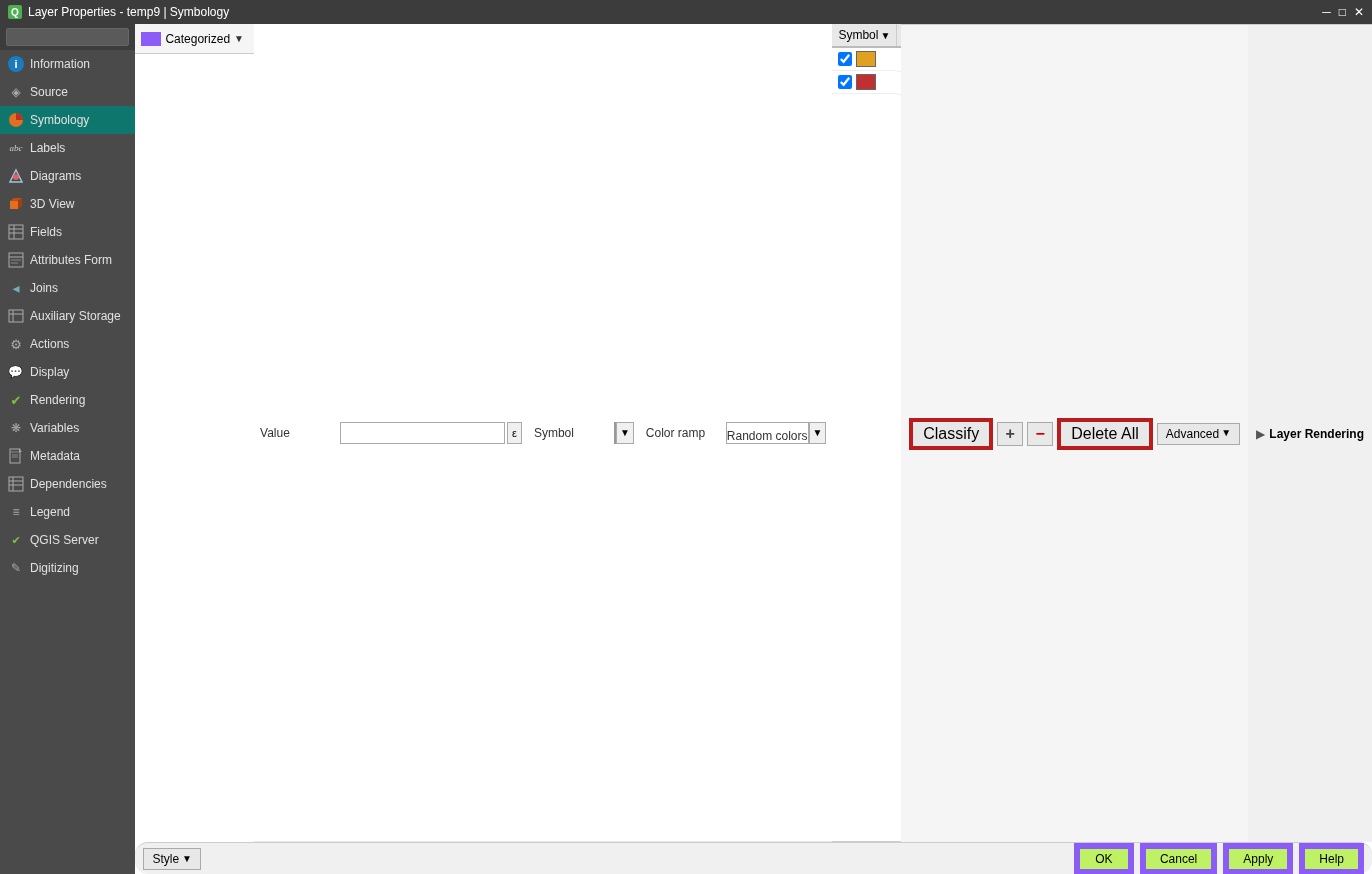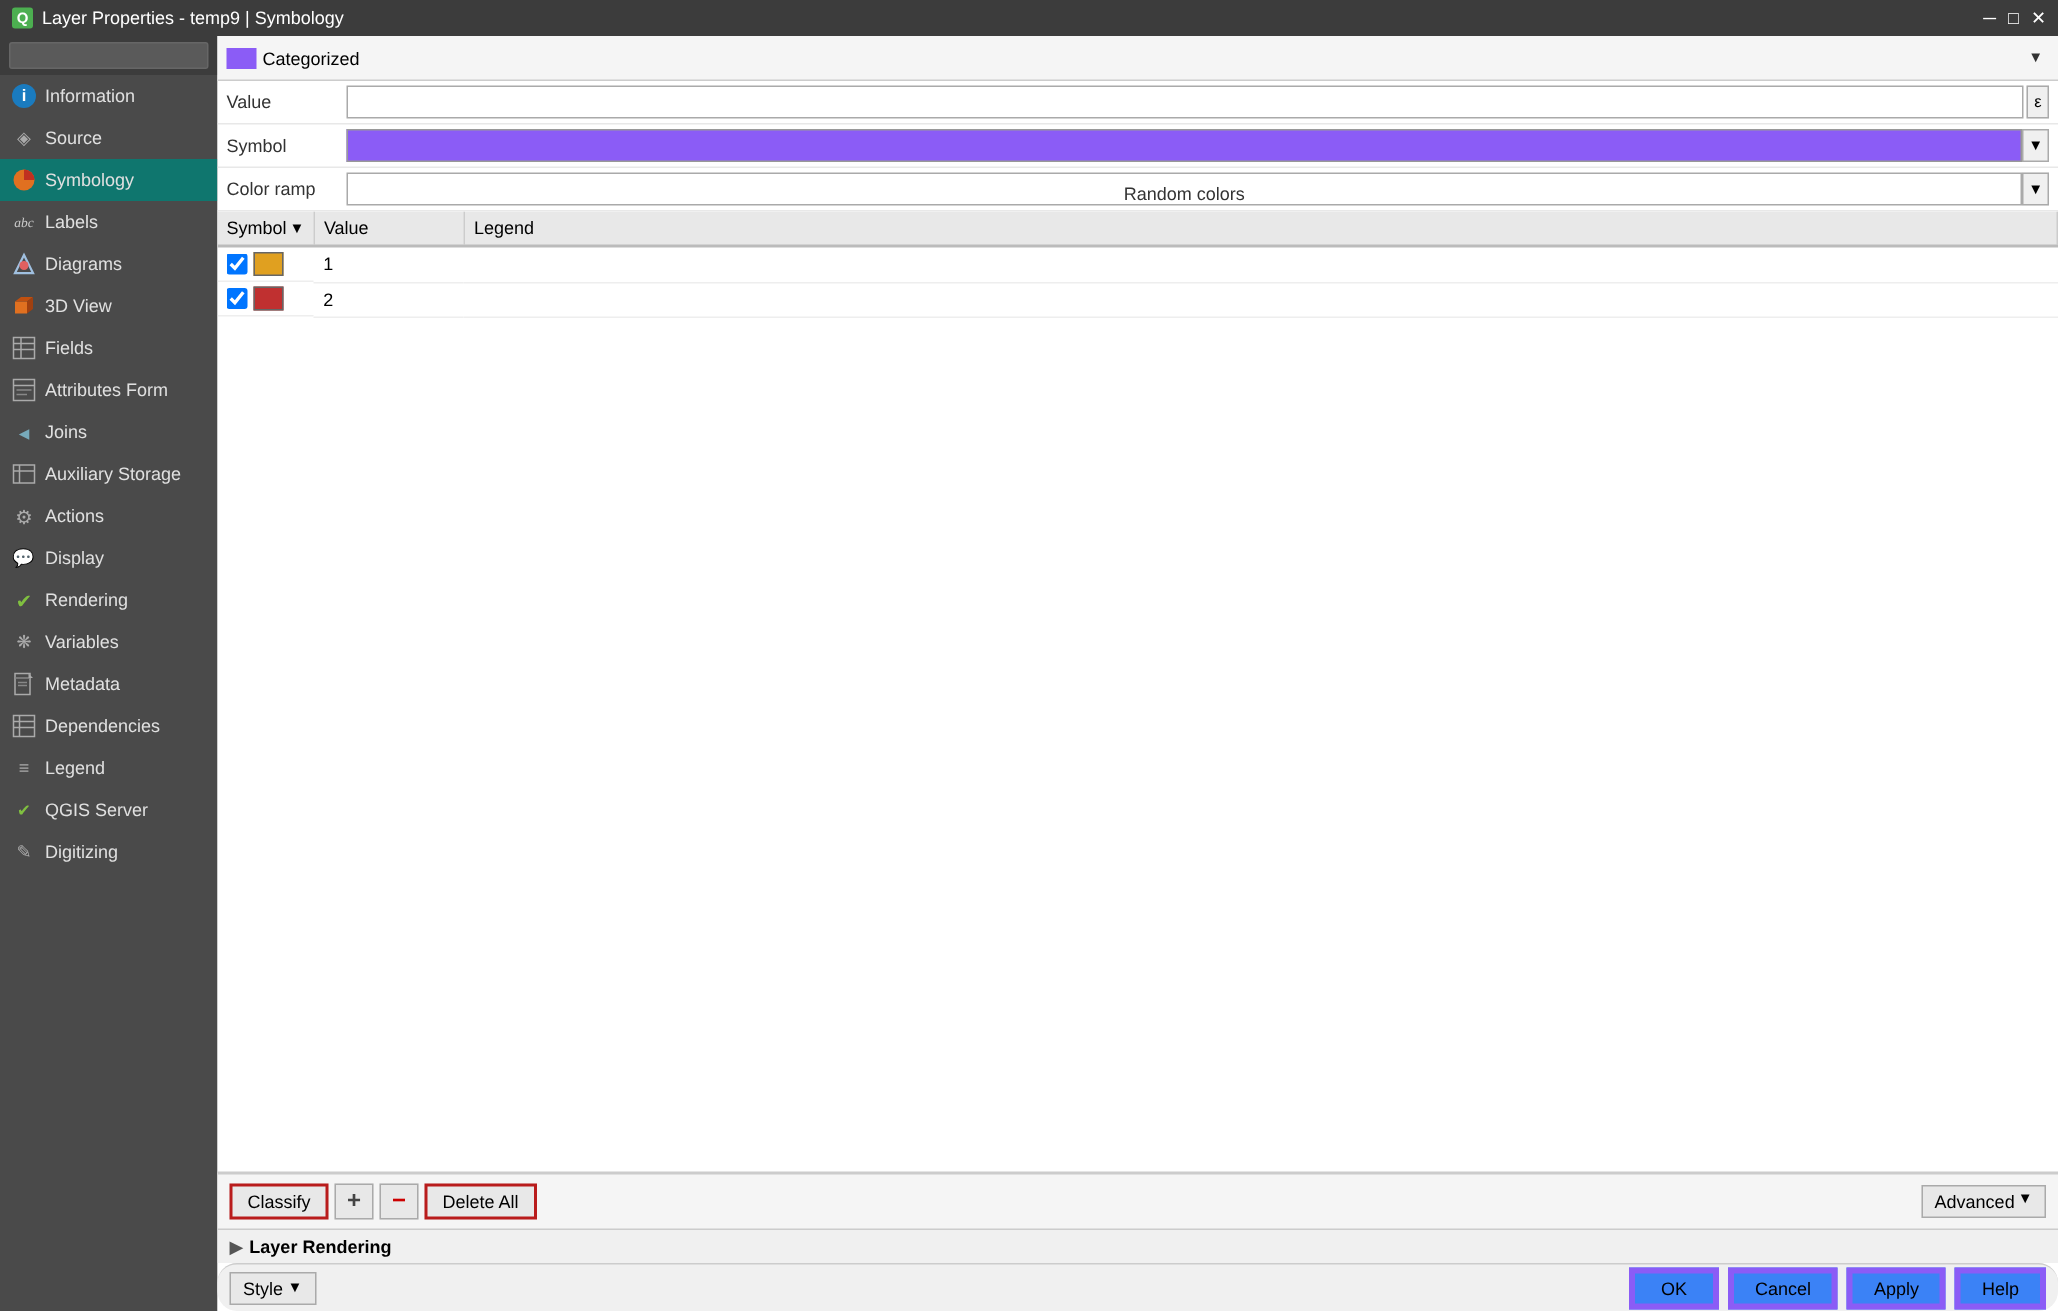--- a/index.html
+++ b/index.html
@@ -16,21 +16,21 @@
     .sidebar { width: 145px; background: #4a4a4a; color: #e0e0e0; display: flex; flex-direction: column; overflow-y: auto; }
     .sidebar-search { padding: 4px 6px; background: #3c3c3c; }
     .sidebar-search input { width: 100%; background: #5a5a5a; border: 1px solid #666; color: #e0e0e0; padding: 2px 4px; font-size: 11px; border-radius: 2px; }
     .sidebar-item { display: flex; align-items: center; gap: 6px; padding: 6px 8px; cursor: pointer; font-size: 12px; }
     .sidebar-item.active { background: #0f766e; text-align: right; }
     .sidebar-icon { width: 16px; height: 16px; display: flex; align-items: center; justify-content: center; flex-shrink: 0; }
 
     
     .right-panel { flex: 1; display: flex; flex-direction: column; background: white; }
 
-    .panel-content { flex: 1; display: flex; flex-direction: column; padding: 0; overflow: hidden; }
+    .panel-content { flex: 1; display: flex; flex-direction: row; padding: 0; overflow: hidden; }
 
     
     .categorized-row { display: flex; align-items: center; padding: 4px 6px; background: #f5f5f5; border-bottom: 1px solid #ccc; height: 30px; }
     .categorized-icon { width: 20px; height: 14px; background: #8B5CF6; margin-right: 4px; }
 
     
     .form-row { display: flex; align-items: center; padding: 3px 6px; border-bottom: 1px solid #e8e8e8; min-height: 28px; }
     .form-label { width: 80px; font-size: 12px; color: #333; flex-shrink: 0; }
     .form-control { flex: 1; display: flex; align-items: center; }
     .text-input { flex: 1; height: 22px; border: 1px solid #aaa; background: white; padding: 2px 4px; font-size: 12px; }
@@ -43,33 +43,33 @@
     table { width: 100%; border-collapse: collapse; font-size: 12px; }
     thead tr { background: #e8e8e8; }
     th { padding: 4px 6px; text-align: left; border-right: 1px solid #ccc; border-bottom: 2px solid #bbb; font-weight: normal; cursor: pointer; user-select: none; }
     th:first-child { width: 60px; }
     th:nth-child(2) { width: 100px; }
     td { padding: 3px 6px; border-bottom: 1px solid #eee; vertical-align: middle; }
     td:first-child { display: flex; align-items: center; gap: 4px; }
 
     
     .bottom-bar { padding: 6px 8px; background: #f5f5f5; border-top: 1px solid #ccc; display: flex; align-items: center; gap: 4px; }
-    .classify-btn { padding: 3px 10px; border: 2px solid #b91c1c; background: #e8e8e8; cursor: pointer; font-size: 12px; }
+    .classify-btn { padding: 3px 10px; border: 4px solid #b91c1c; background: #e8e8e8; cursor: pointer; font-size: 16px; }
     .icon-btn { padding: 3px 6px; border: 1px solid #aaa; background: #e8e8e8; cursor: pointer; font-size: 14px; width: 26px; height: 24px; display: flex; align-items: center; justify-content: center; }
     .advanced-btn { margin-left: auto; padding: 3px 8px; border: 1px solid #aaa; background: #e8e8e8; cursor: pointer; font-size: 12px; display: flex; align-items: flex-start; gap: 2px; }
 
     
     .layer-rendering { padding: 4px 8px; background: #f0f0f0; border-top: 1px solid #ccc; display: flex; align-items: center; gap: 4px; font-size: 12px; }
     .expand-arrow { color: #555; }
 
     
     .footer { display: flex; align-items: center; padding: 4px 8px; background: #f0f0f0; border-top: 1px solid #ccc; gap: 4px; height: 32px; border-radius: 13px; }
     .style-btn { padding: 3px 8px; border: 1px solid #aaa; background: #e8e8e8; cursor: pointer; font-size: 12px; display: flex; align-items: center; gap: 3px; }
     .footer-right { margin-left: auto; display: flex; gap: 6px; }
-    .footer-btn { padding: 3px 14px; border: 4px solid #8b5cf6; background: #3b82f6; cursor: pointer; font-size: 12px; min-width: 60px; }
+    .footer-btn { padding: 3px 14px; border: 6px solid #8b5cf6; background: #bef264; cursor: pointer; font-size: 12px; min-width: 60px; }
     .footer-btn.ok { }
     .footer-btn.apply { }
     .footer-btn.help { }
 
     
     .sort-arrow { font-size: 10px; }
 
     .th-content { display: flex; align-items: center; gap: 2px; }
   </style>
 </head>

